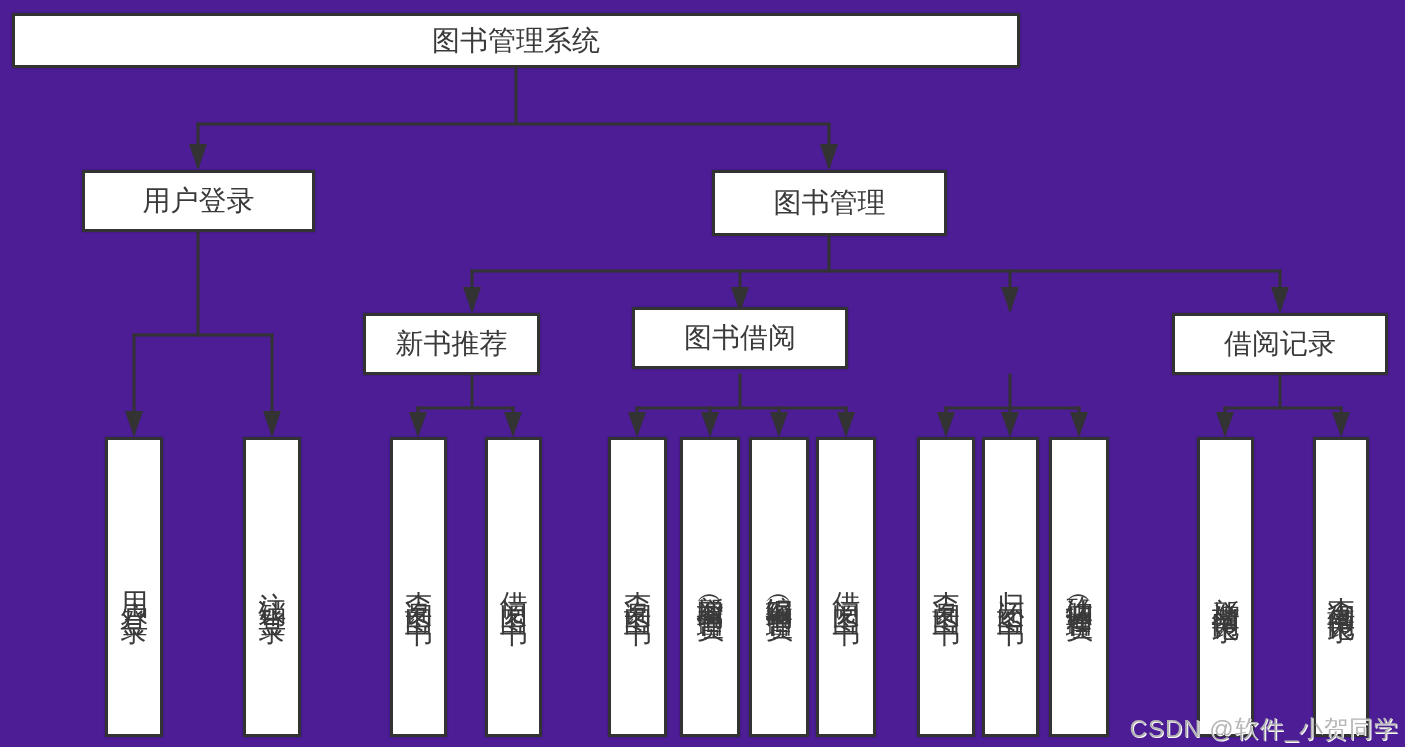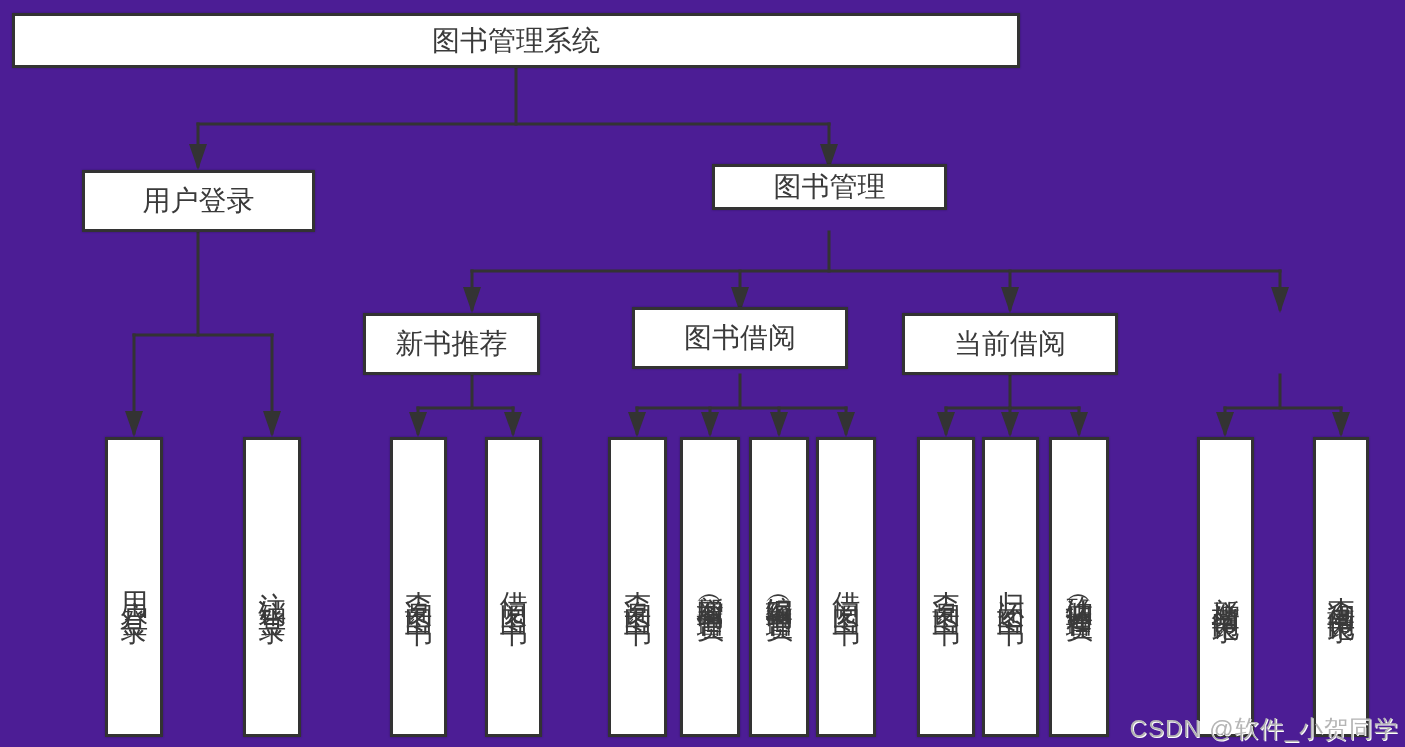--- a/index.html
+++ b/index.html
@@ -101,25 +101,25 @@
       <path d="M1225 408 V433"></path>
         <polygon points="1216,412 1234,412 1225,437" fill="#333333" stroke="none"></polygon>
       <path d="M1341 408 V433"></path>
         <polygon points="1332,412 1350,412 1341,437" fill="#333333" stroke="none"></polygon>
     </g>
   </svg>
 
   <div class="node" style="left:12px;top:13px;width:1008px;height:55px">图书管理系统</div>
 
   <div class="node" style="left:82px;top:170px;width:233px;height:62px">用户登录</div>
-  <div class="node" style="left:712px;top:164px;width:235px;height:46px">图书管理</div>
+  <div class="node" style="left:712px;top:170px;width:235px;height:66px">图书管理</div>
 
   <div class="node" style="left:363px;top:313px;width:177px;height:62px">新书推荐</div>
   <div class="node" style="left:632px;top:307px;width:216px;height:62px">图书借阅</div>
-  <div class="node" style="left:902px;top:313px;width:216px;height:62px">当前借阅</div>
+  <div class="node" style="left:1172px;top:313px;width:216px;height:62px">借阅记录</div>
 
   <div class="node leaf" style="left:105px;width:58px">
     <span class="vtext v4">用户登录</span>
   </div>
   <div class="node leaf" style="left:243px;width:58px">
     <span class="vtext v4">注销登录</span>
   </div>
 
   <div class="node leaf" style="left:390px;width:57px">
     <span class="vtext v4">查询图书</span>

